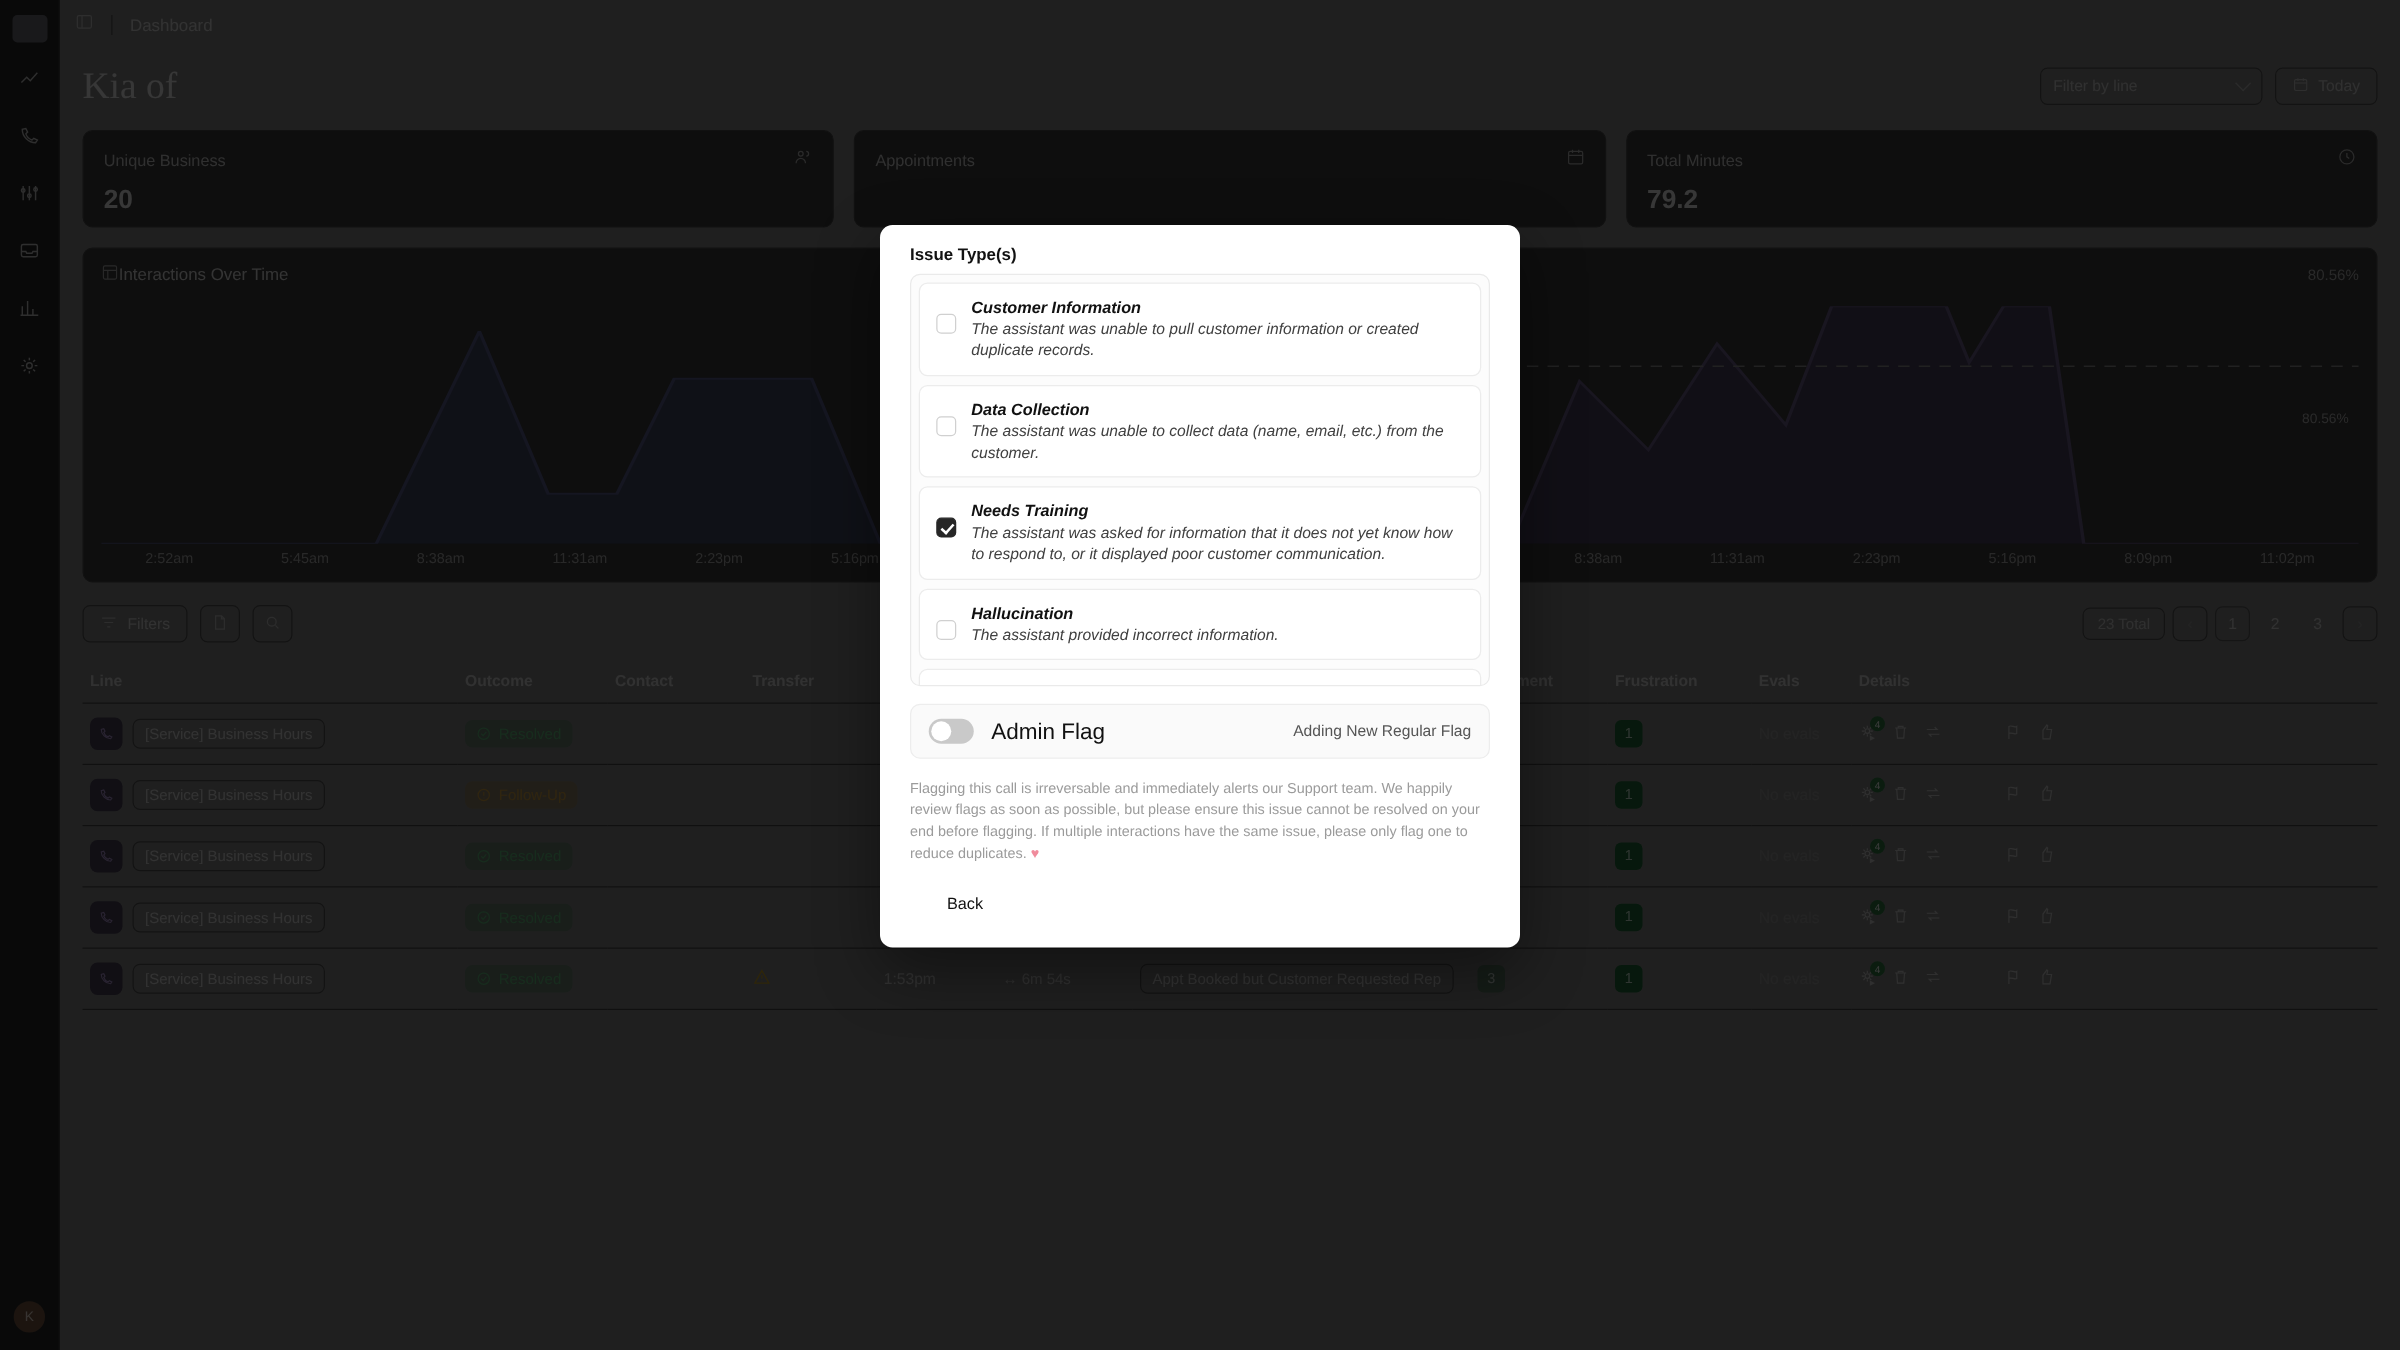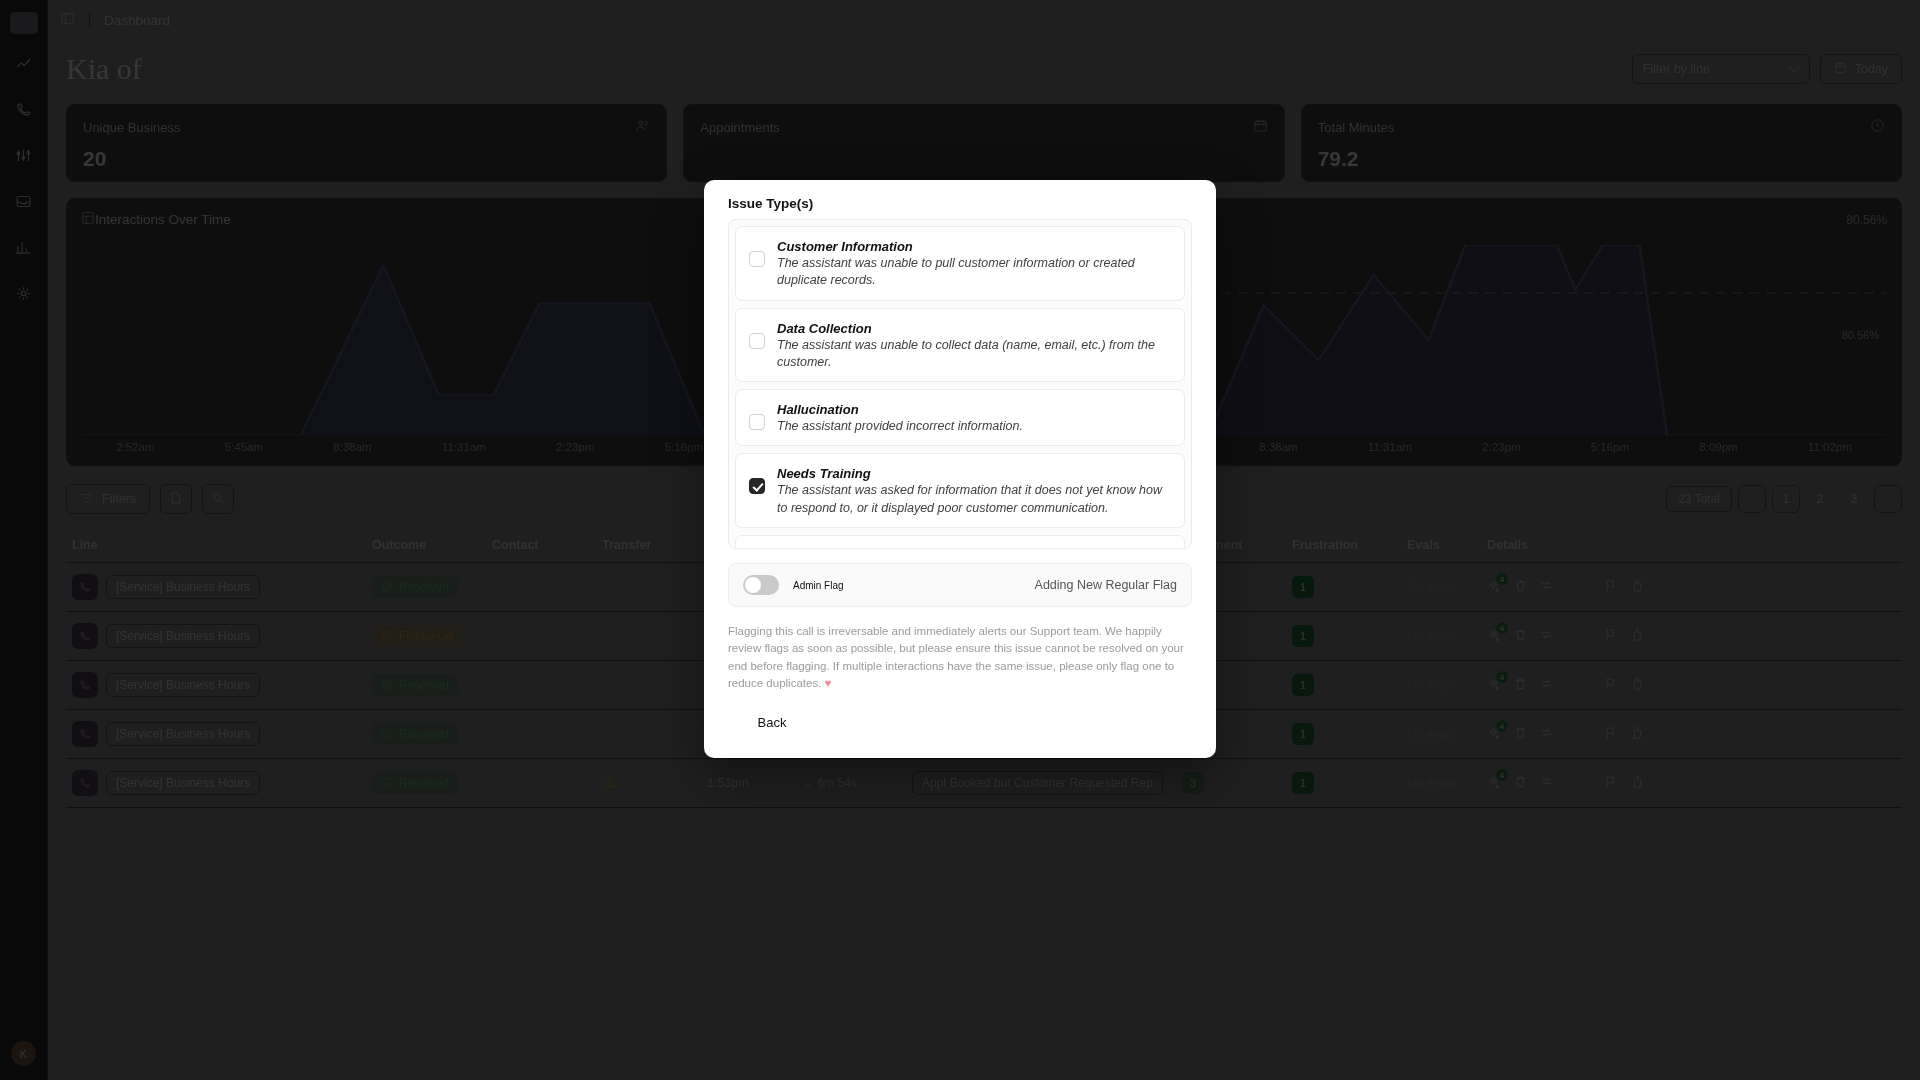--- a/index.html
+++ b/index.html
@@ -146,21 +146,21 @@
   }
   .issue-title { font-size: 13px; font-weight: 700; color: #111; margin-bottom: 2px; }
   .issue-desc { font-size: 12.5px; color: #404040; line-height: 1.38; }
 
   .admin-row {
     margin: 14px 24px 0; border: 1px solid #ededed; border-radius: 8px; background: #fafafa;
     height: 44px; display: flex; align-items: center; padding: 0 14px;
   }
   .toggle { width: 36px; height: 20px; border-radius: 11px; background: #c9c9c9; position: relative; flex:none; }
   .toggle .knob { position: absolute; left: 2px; top: 2px; width: 16px; height: 16px; border-radius: 50%; background: #fff; }
-  .admin-label { font-size: 10px; color: #111; margin-left: 14px; }
+  .admin-label { font-size: 18px; color: #111; margin-left: 14px; }
   .admin-state { margin-left: auto; font-size: 12.5px; color: #555; }
 
   .disclaimer { padding: 16px 24px 0; font-size: 11.5px; color: #9b9b9b; line-height: 1.5; }
   .heart { color: #f08b9c; }
   .footer { display: flex; align-items: center; gap: 12px; padding: 14px 24px 20px; }
   .back-btn { width: 88px; height: 32px; background: transparent; border: none; font-size: 13px; color: #111; cursor: pointer; font-family: inherit; }
   .cont-btn {
     flex: 1; height: 32px; background: #ef3e36; border: none; border-radius: 6px;
     color: #fff; font-size: 13.5px; cursor: pointer; font-family: inherit;
     display: flex; align-items: center; justify-content: center; gap: 9px;
@@ -641,26 +641,26 @@
   <div class="issue-scroll" id="issues">
       <div class="issue">
         <span class="cbx"></span>
         <span><span class="issue-title">Customer Information</span><span class="issue-desc" style="display:block">The assistant was unable to pull customer information or created duplicate records.</span></span>
       </div>
       <div class="issue">
         <span class="cbx"></span>
         <span><span class="issue-title">Data Collection</span><span class="issue-desc" style="display:block">The assistant was unable to collect data (name, email, etc.) from the customer.</span></span>
       </div>
       <div class="issue">
+        <span class="cbx on"></span>
+        <span><span class="issue-title">Needs Training</span><span class="issue-desc" style="display:block">The assistant was asked for information that it does not yet know how to respond to, or it displayed poor customer communication.</span></span>
+      </div>
+      <div class="issue">
         <span class="cbx"></span>
         <span><span class="issue-title">Hallucination</span><span class="issue-desc" style="display:block">The assistant provided incorrect information.</span></span>
-      </div>
-      <div class="issue">
-        <span class="cbx on"></span>
-        <span><span class="issue-title">Needs Training</span><span class="issue-desc" style="display:block">The assistant was asked for information that it does not yet know how to respond to, or it displayed poor customer communication.</span></span>
       </div>
       <div class="issue"></div>
     </div>
 
   <div class="admin-row">
     <div class="toggle">
         <span class="knob"></span>
       </div>
     <span class="admin-label">Admin Flag</span>
     <span class="admin-state">Adding New Regular Flag</span>

